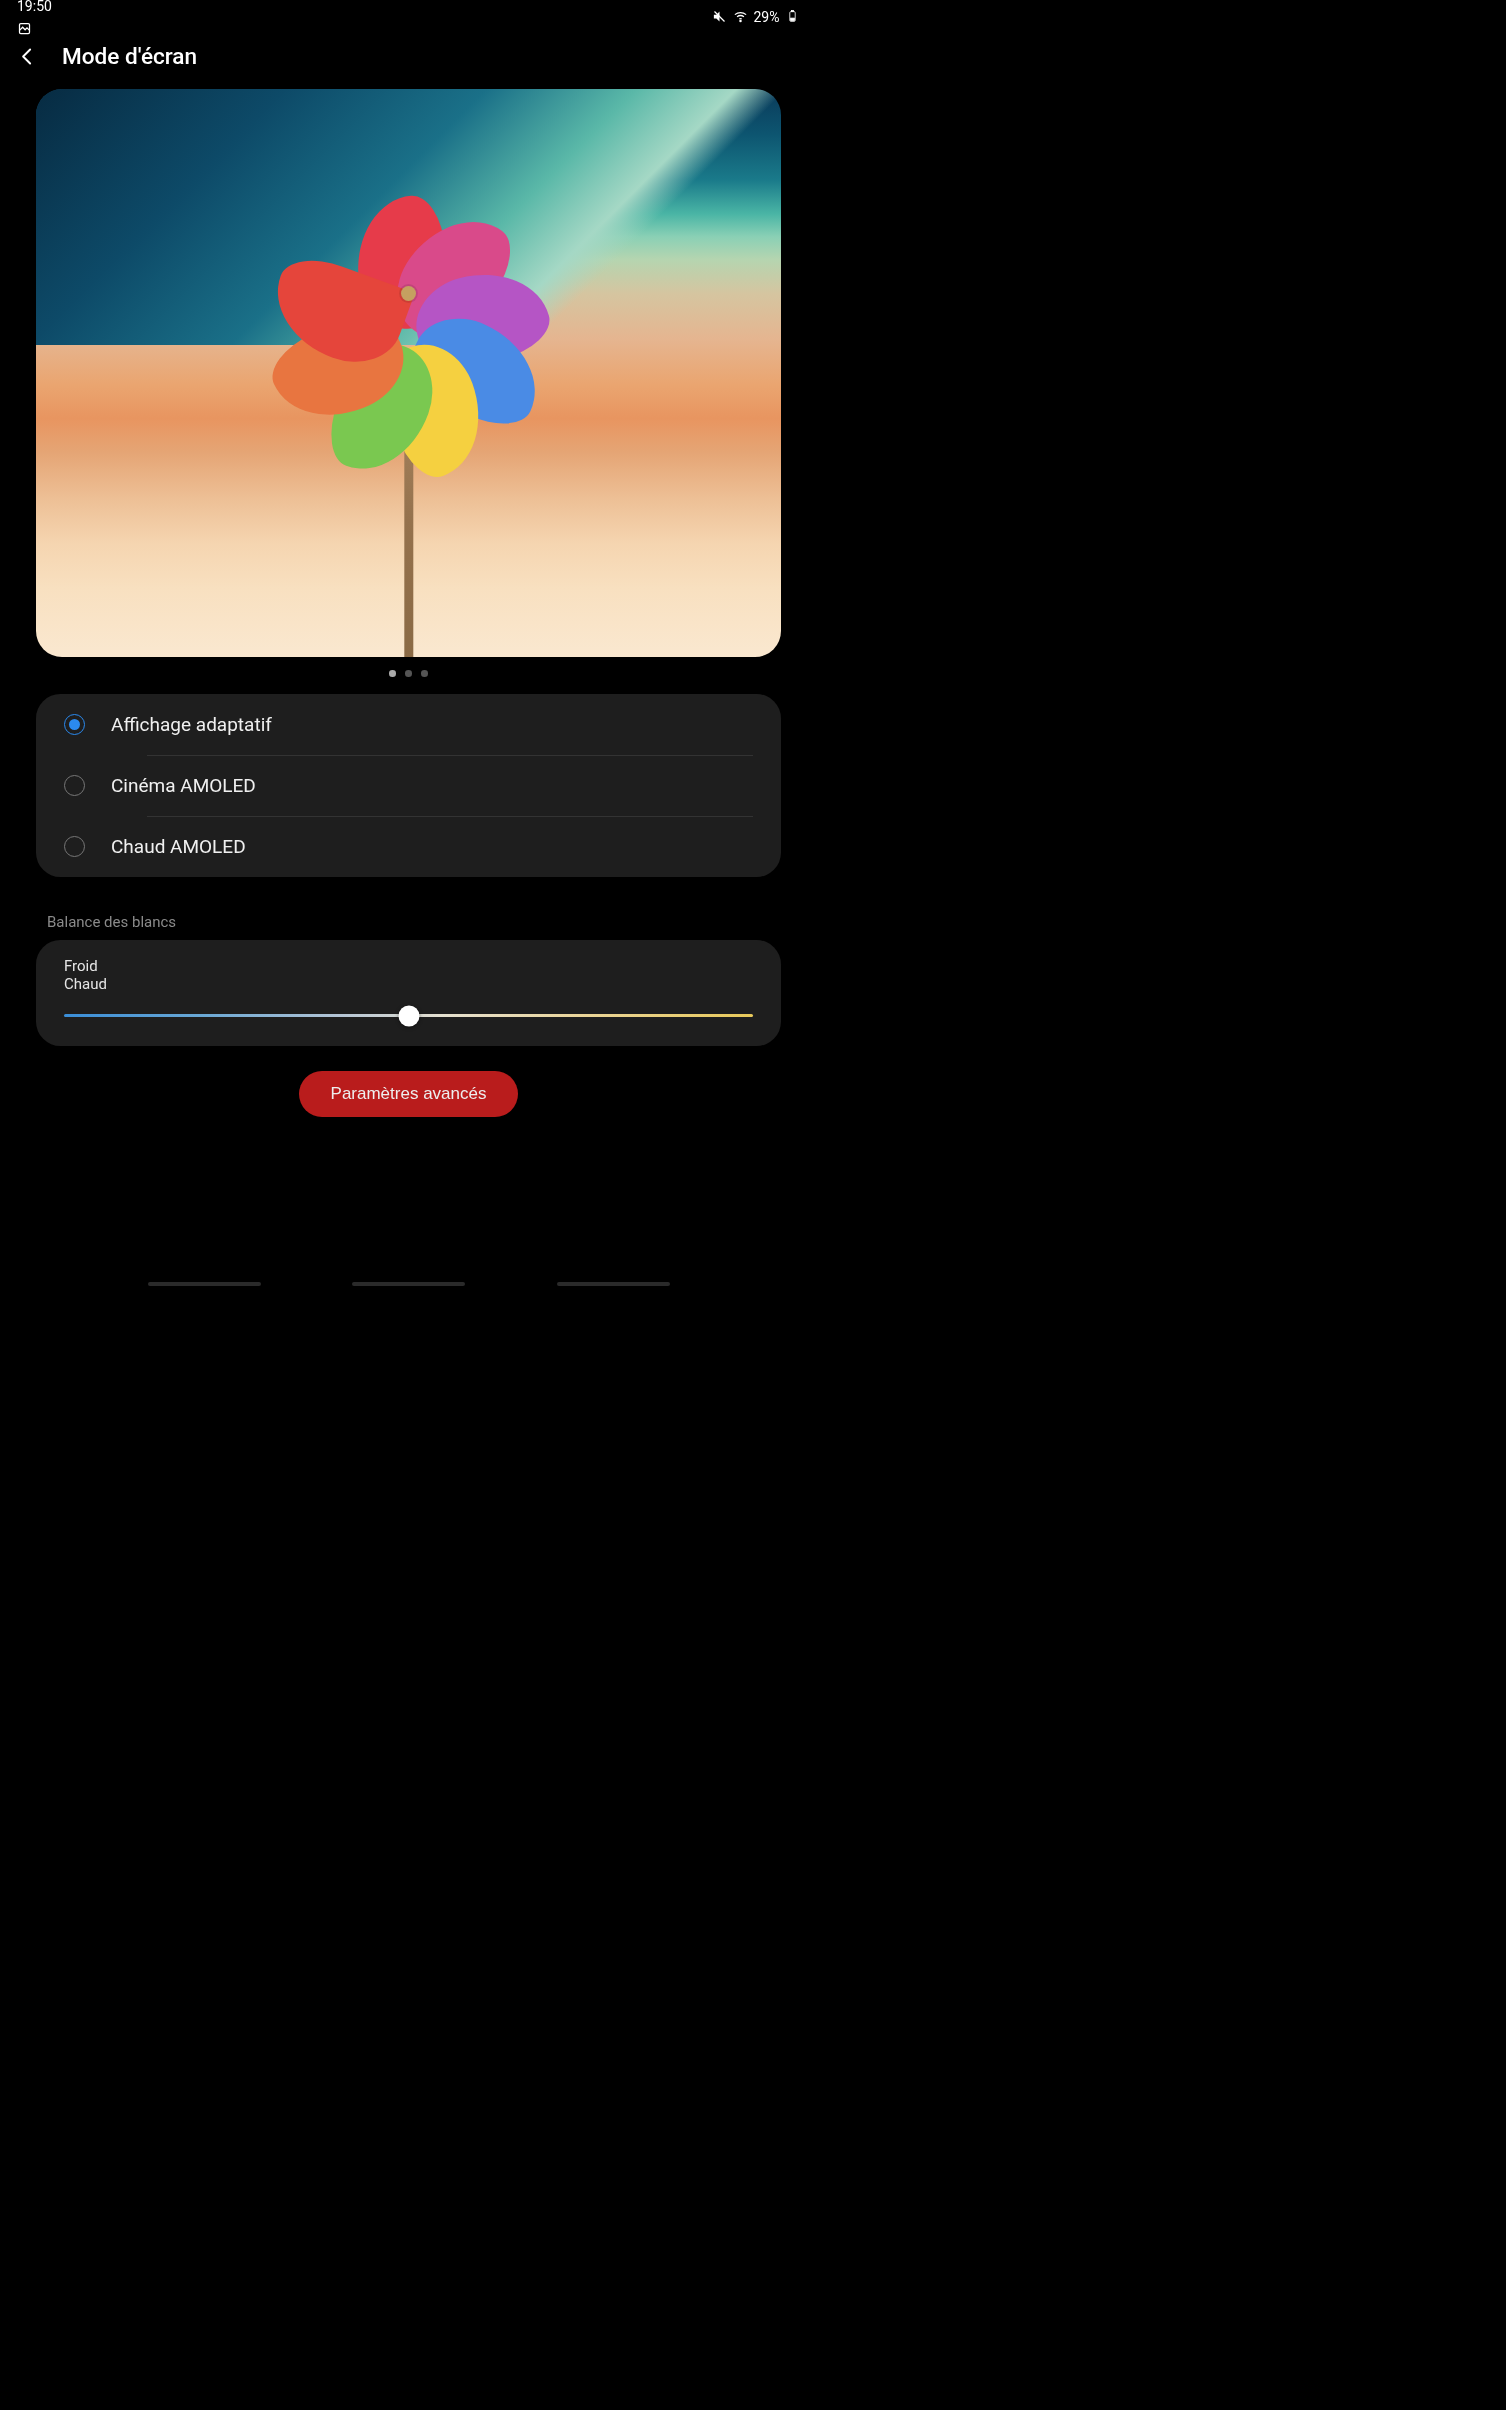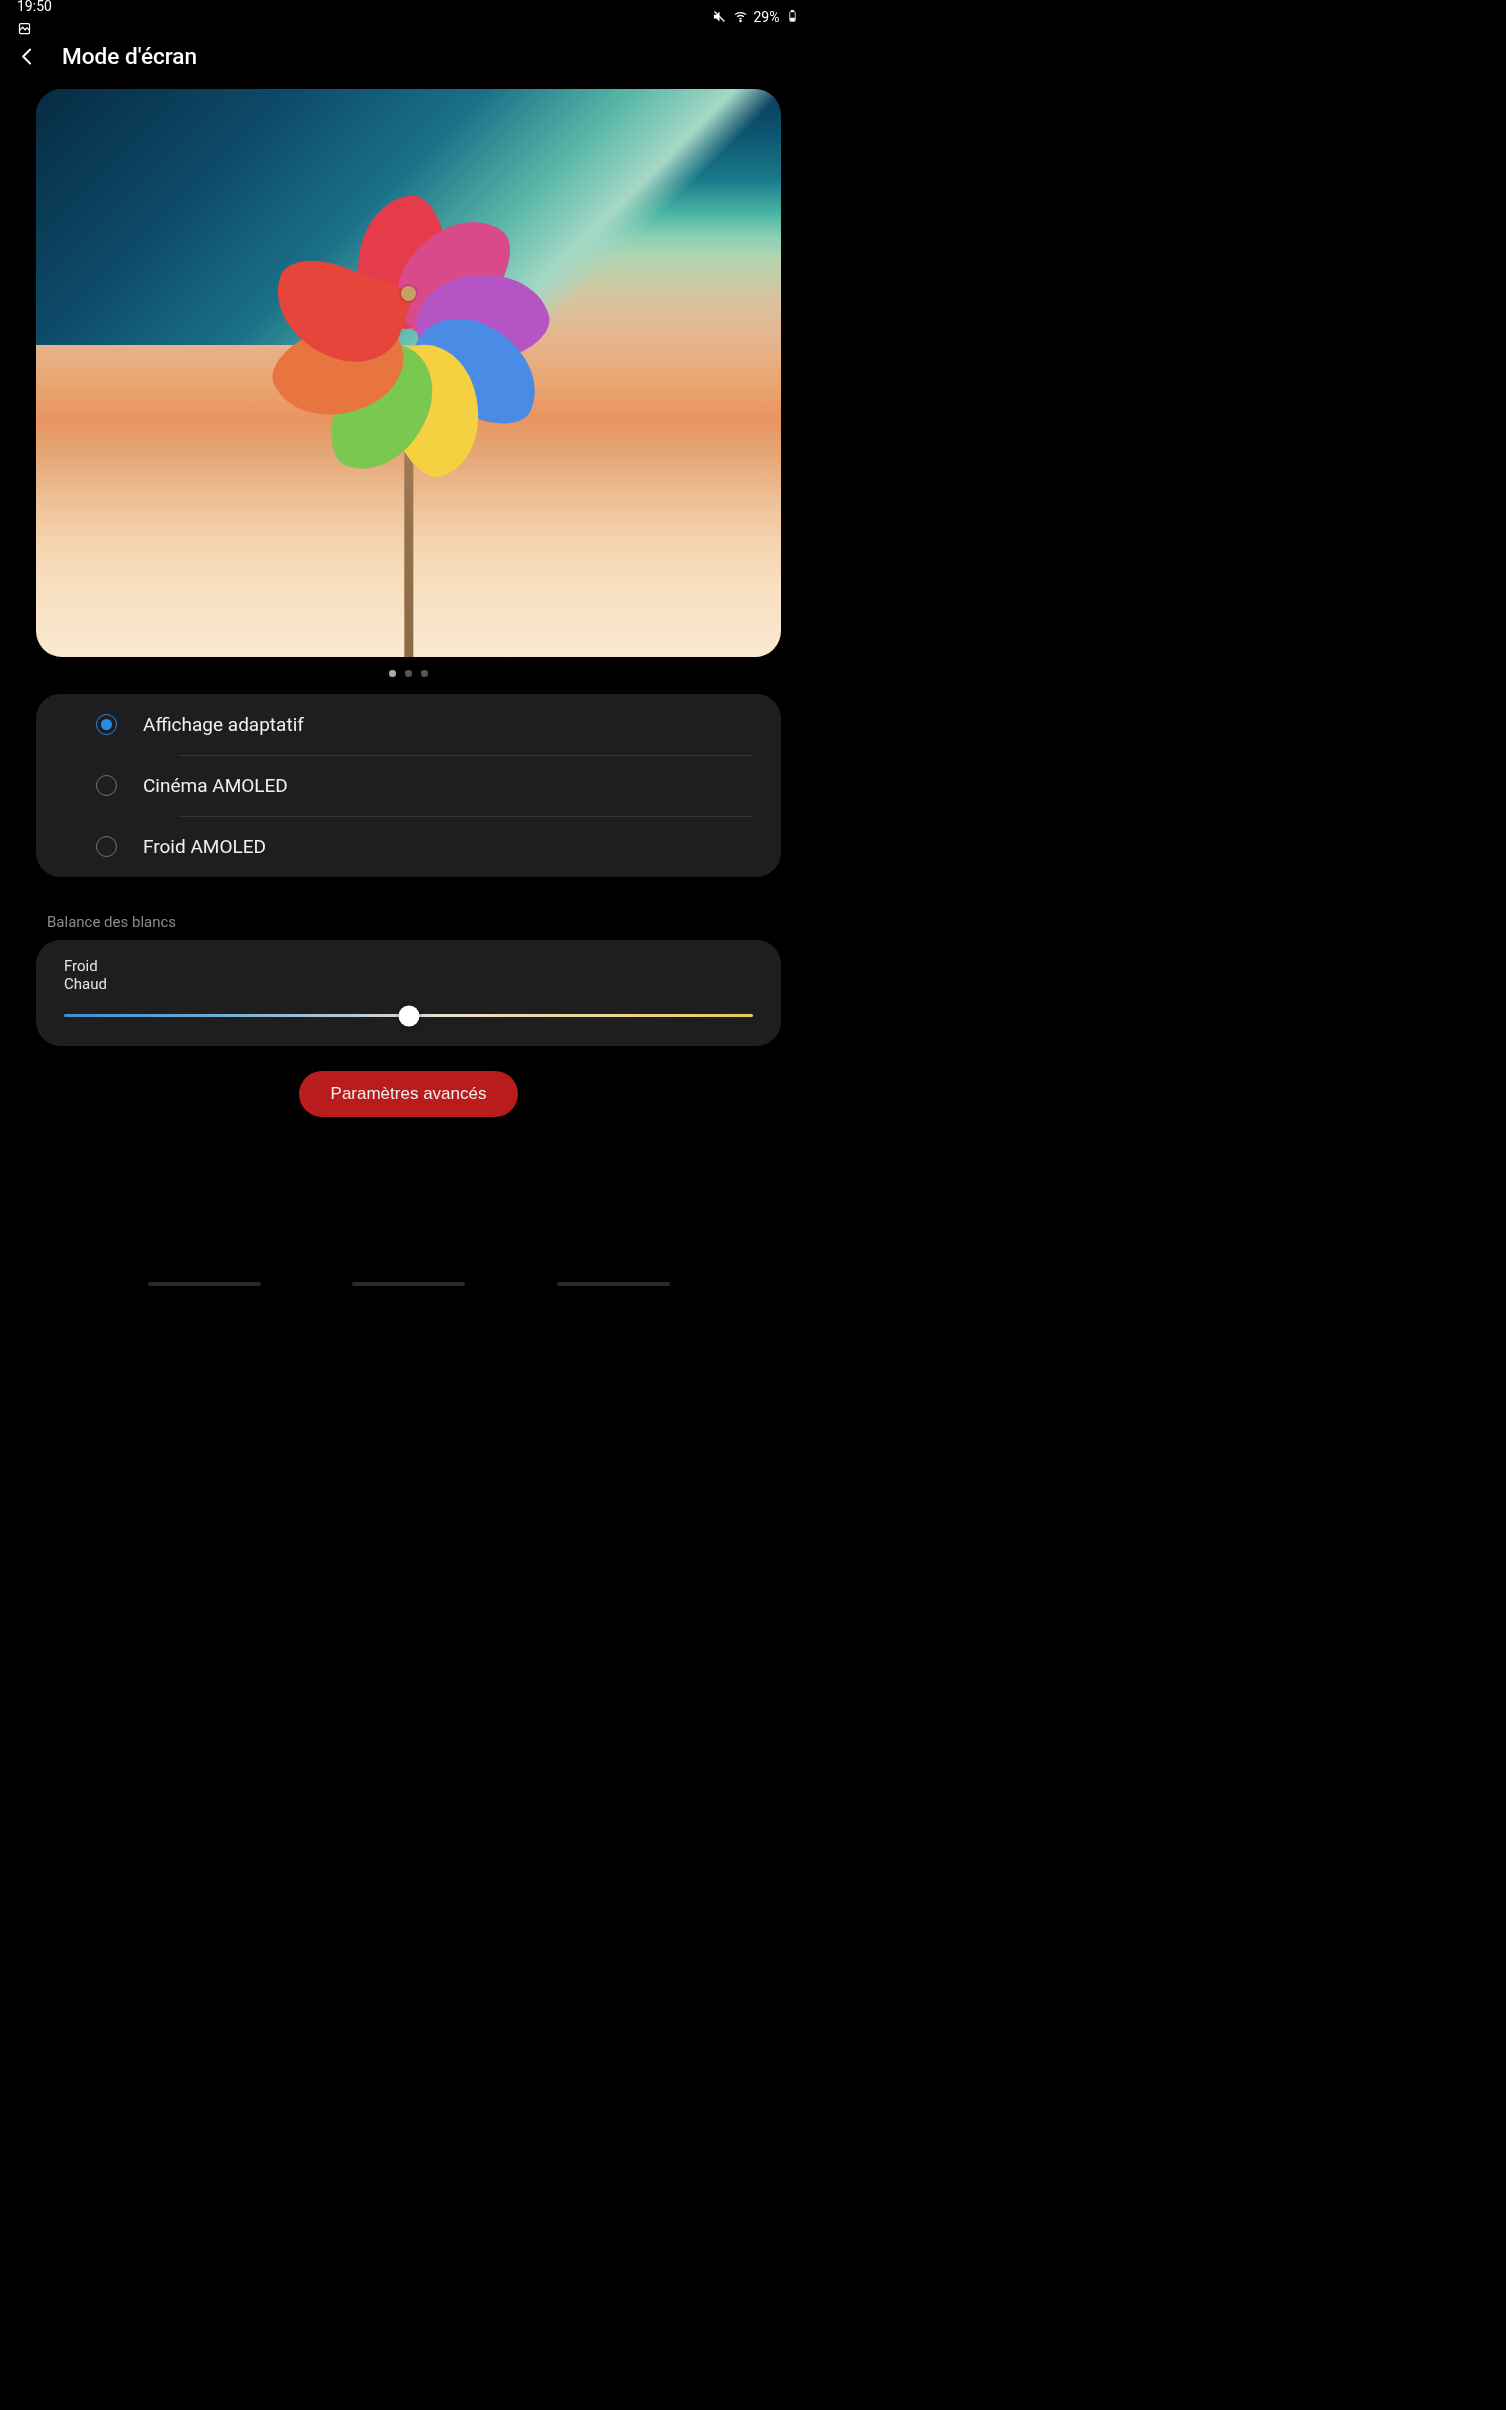--- a/index.html
+++ b/index.html
@@ -127,21 +127,20 @@
     background: #555;
   }
   .dot.active { background: #aaa; }
 
   
   .card {
     margin: 0 36px;
     background: #1e1e1e;
     border-radius: 24.5px;
     overflow: hidden;
-    padding-left: 32px;
   }
   .option {
     display: flex;
     align-items: center;
     gap: 26px;
     padding: 19px 28px;
     cursor: pointer;
   }
   .option + .option {
     position: relative;
@@ -331,21 +330,21 @@
     <div class="option">
       <div class="radio checked"></div>
       <div class="option-label">Affichage adaptatif</div>
     </div>
     <div class="option">
       <div class="radio"></div>
       <div class="option-label">Cinéma AMOLED</div>
     </div>
     <div class="option">
       <div class="radio"></div>
-      <div class="option-label">Froid AMOLED</div>
+      <div class="option-label">Chaud AMOLED</div>
     </div>
   </div>
 
 <div class="section-label">Balance des blancs</div>
 <div class="wb-card">
   <div class="wb-ends">
     <span>Froid</span>
     <span>Chaud</span>
   </div>
   <div class="slider">

